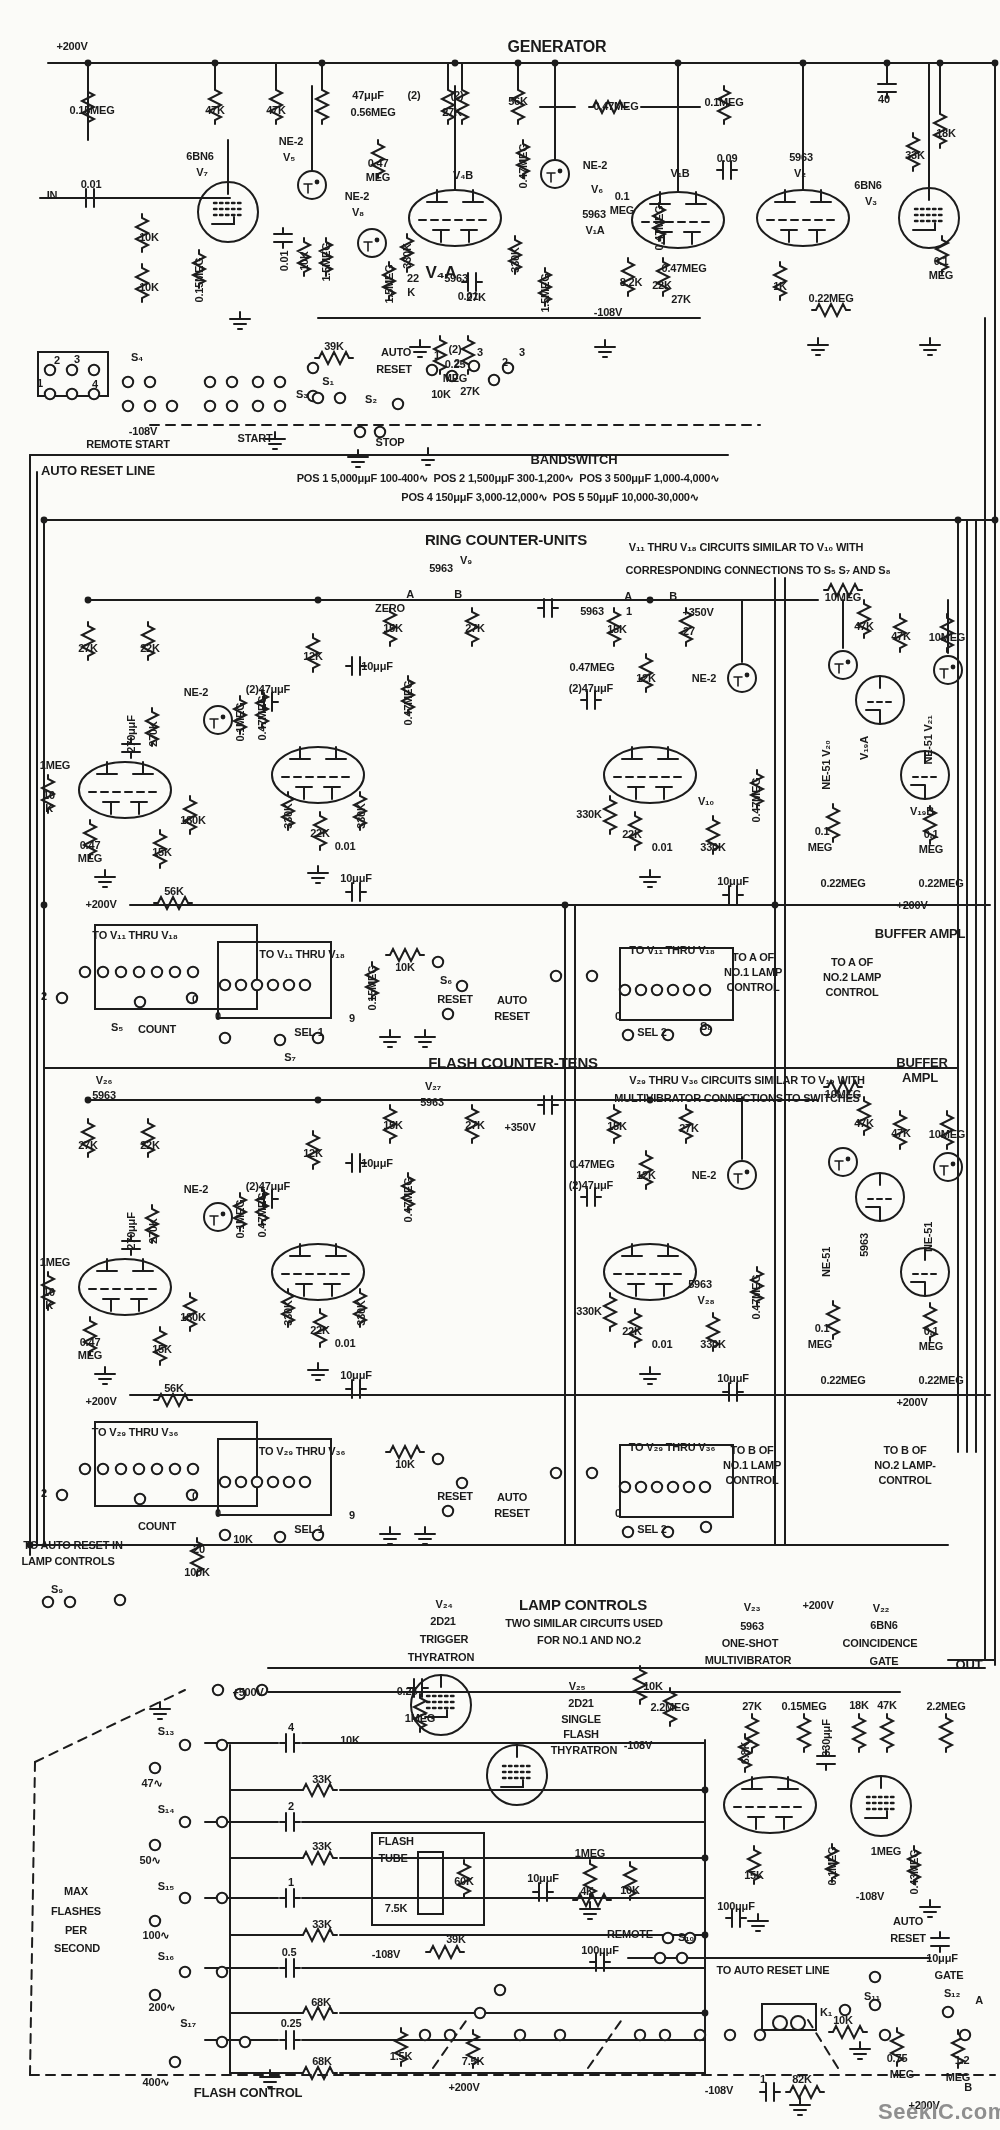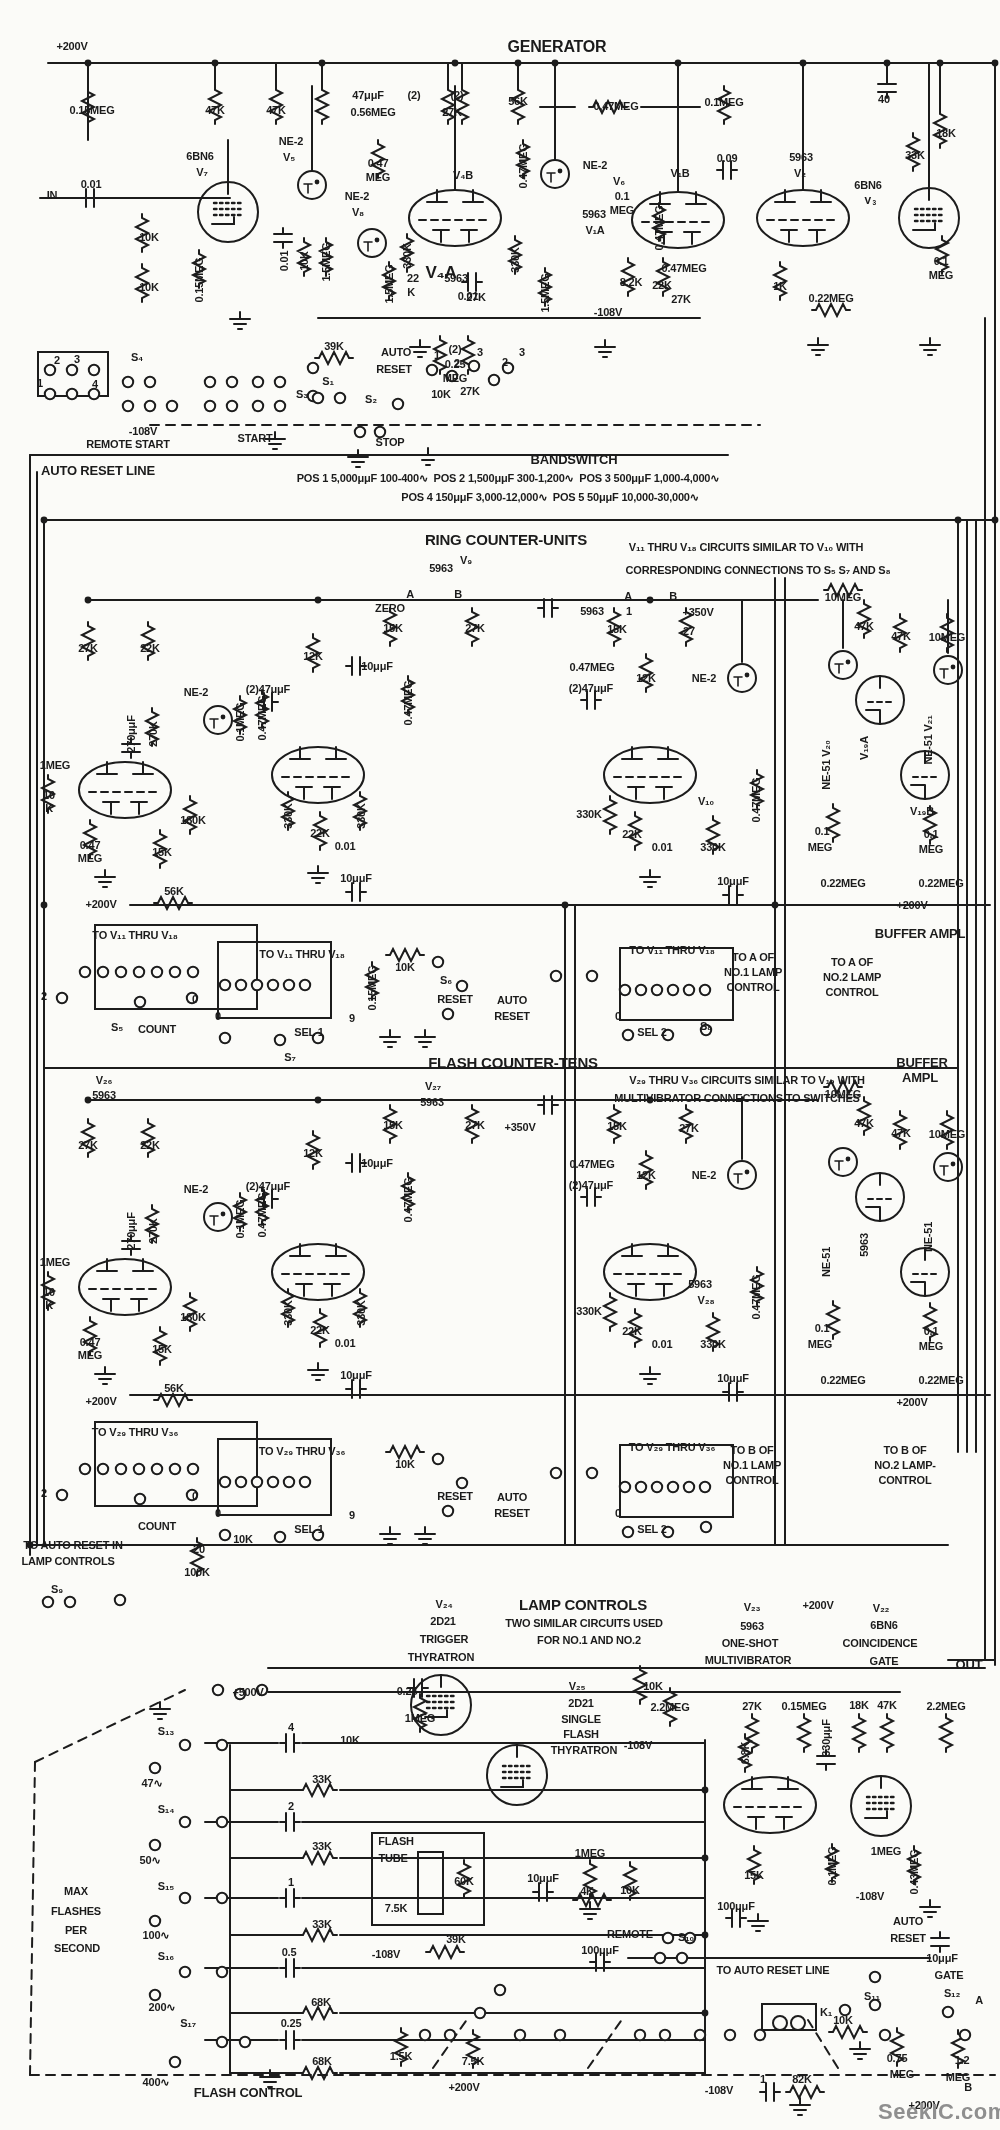--- a/index.html
+++ b/index.html
@@ -544,35 +544,35 @@
       <div class="lbl" style="left: 884px; top: 99px; font-size: 11px; transform: translate(-50%, -50%);">40</div>
       <div class="lbl" style="left: 946px; top: 133px; font-size: 11px; transform: translate(-50%, -50%);">18K</div>
       <div class="lbl" style="left: 915px; top: 155px; font-size: 11px; transform: translate(-50%, -50%);">33K</div>
       <div class="lbl" style="left: 200px; top: 156px; font-size: 11px; transform: translate(-50%, -50%);">6BN6</div>
       <div class="lbl" style="left: 202px; top: 172px; font-size: 11px; transform: translate(-50%, -50%);">V₇</div>
       <div class="lbl" style="left: 291px; top: 141px; font-size: 11px; transform: translate(-50%, -50%);">NE-2</div>
       <div class="lbl" style="left: 289px; top: 157px; font-size: 11px; transform: translate(-50%, -50%);">V₅</div>
       <div class="lbl" style="left: 357px; top: 196px; font-size: 11px; transform: translate(-50%, -50%);">NE-2</div>
       <div class="lbl" style="left: 358px; top: 212px; font-size: 11px; transform: translate(-50%, -50%);">V₈</div>
       <div class="lbl" style="left: 595px; top: 165px; font-size: 11px; transform: translate(-50%, -50%);">NE-2</div>
-      <div class="lbl" style="left: 597px; top: 181px; font-size: 11px; transform: translate(-50%, -50%); margin-left: 22px;">V₆</div>
+      <div class="lbl" style="left: 597px; top: 189px; font-size: 11px; transform: translate(-50%, -50%);">V₆</div>
       <div class="lbl" style="left: 594px; top: 214px; font-size: 11px; transform: translate(-50%, -50%);">5963</div>
       <div class="lbl" style="left: 595px; top: 230px; font-size: 11px; transform: translate(-50%, -50%);">V₁A</div>
       <div class="lbl" style="left: 463px; top: 175px; font-size: 11px; transform: translate(-50%, -50%);">V₄B</div>
       <div class="lbl" style="left: 378px; top: 163px; font-size: 11px; transform: translate(-50%, -50%);">0.47</div>
       <div class="lbl" style="left: 378px; top: 177px; font-size: 11px; transform: translate(-50%, -50%);">MEG</div>
       <div class="lbl" style="left: 441px; top: 272px; font-size: 17px; transform: translate(-50%, -50%);">V₄A</div>
       <div class="lbl" style="left: 456px; top: 278px; font-size: 11px; transform: translate(-50%, -50%);">5963</div>
       <div class="lbl" style="left: 413px; top: 278px; font-size: 11px; transform: translate(-50%, -50%);">22</div>
       <div class="lbl" style="left: 411px; top: 292px; font-size: 11px; transform: translate(-50%, -50%);">K</div>
       <div class="lbl" style="left: 468px; top: 296px; font-size: 11px; transform: translate(-50%, -50%);">0.01</div>
       <div class="lbl" style="left: 801px; top: 157px; font-size: 11px; transform: translate(-50%, -50%);">5963</div>
       <div class="lbl" style="left: 800px; top: 173px; font-size: 11px; transform: translate(-50%, -50%);">V₂</div>
       <div class="lbl" style="left: 868px; top: 185px; font-size: 11px; transform: translate(-50%, -50%);">6BN6</div>
-      <div class="lbl" style="left: 871px; top: 201px; font-size: 11px; transform: translate(-50%, -50%); font-family: Liberation Mono, monospace;">V₃</div>
+      <div class="lbl" style="left: 871px; top: 201px; font-size: 11px; transform: translate(-50%, -50%);">V₃</div>
       <div class="lbl" style="left: 680px; top: 173px; font-size: 11px; transform: translate(-50%, -50%);">V₁B</div>
       <div class="lbl" style="left: 727px; top: 158px; font-size: 11px; transform: translate(-50%, -50%);">0.09</div>
       <div class="lbl" style="left: 52px; top: 195px; font-size: 11px; transform: translate(-50%, -50%);">IN</div>
       <div class="lbl" style="left: 91px; top: 184px; font-size: 11px; transform: translate(-50%, -50%);">0.01</div>
       <div class="lbl" style="left: 149px; top: 237px; font-size: 11px; transform: translate(-50%, -50%);">10K</div>
       <div class="lbl" style="left: 149px; top: 287px; font-size: 11px; transform: translate(-50%, -50%);">10K</div>
       <div class="lbl" style="left: 199px; top: 280px; font-size: 11px; transform: translate(-50%, -50%) rotate(-90deg);">0.15MEG</div>
       <div class="lbl" style="left: 284px; top: 261px; font-size: 11px; transform: translate(-50%, -50%) rotate(-90deg);">0.01</div>
       <div class="lbl" style="left: 304px; top: 261px; font-size: 11px; transform: translate(-50%, -50%) rotate(-90deg);">10K</div>
       <div class="lbl" style="left: 326px; top: 262px; font-size: 11px; transform: translate(-50%, -50%) rotate(-90deg);">1.5MEG</div>

